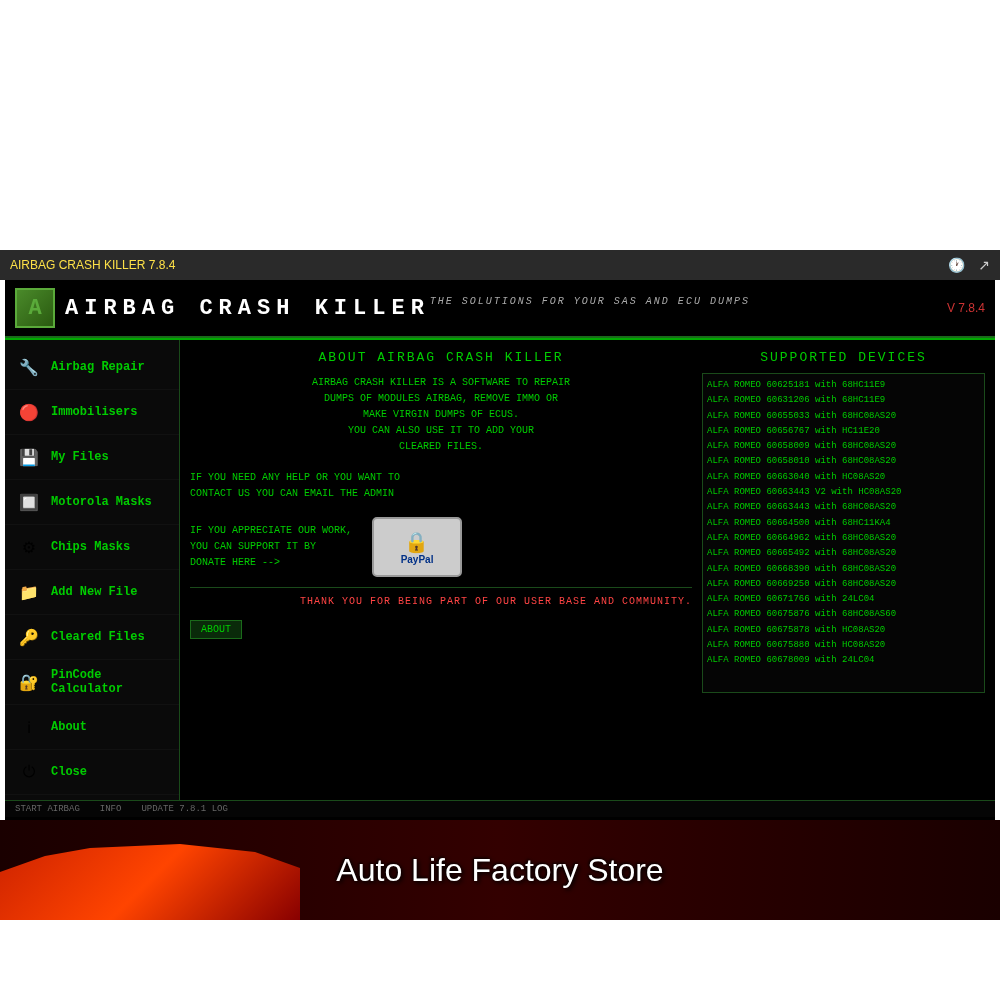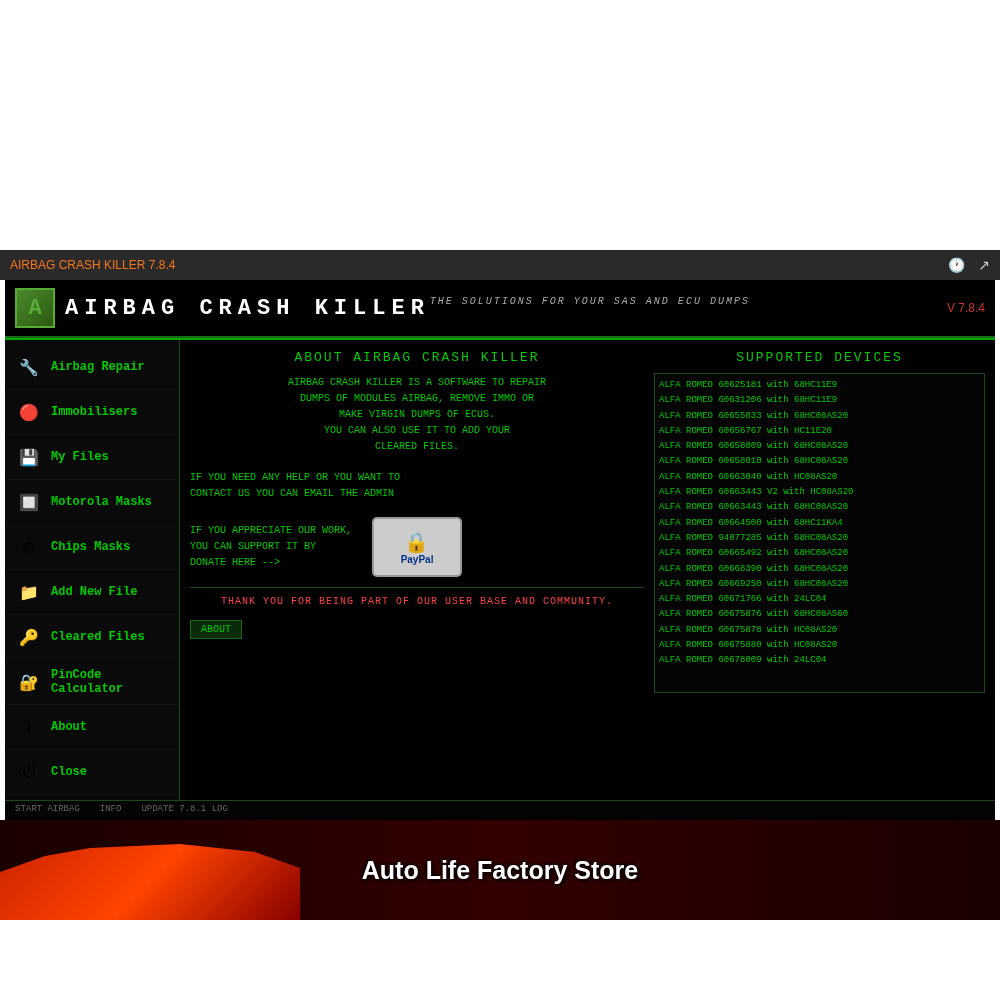--- a/index.html
+++ b/index.html
@@ -22,21 +22,21 @@
       background: #2a2a2a;
       height: 30px;
       display: flex;
       align-items: center;
       padding: 0 10px;
       color: #ccc;
       font-size: 12px;
       justify-content: space-between;
     }
     .browser-bar-title {
-      color: #f97316;
+      color: #fde047;
       font-size: 12px;
     }
     .browser-bar-icons {
       display: flex;
       gap: 12px;
     }
     .browser-bar-icon {
       color: #ccc;
       font-size: 14px;
       cursor: pointer;
@@ -188,21 +188,21 @@
       color: #003087;
       font-weight: bold;
     }
     .paypal-icon {
       font-size: 20px;
     }
     .thank-you-text {
       font-family: 'Courier New', monospace;
       font-size: 10px;
       color: #ff4444;
-      text-align: center;
+      text-align: right;
       text-transform: uppercase;
       letter-spacing: 1px;
       margin-top: 10px;
       border-top: 1px solid #1a4a1a;
       padding-top: 8px;
     }
     .about-btn {
       background: #0a2a0a;
       border: 1px solid #1a6a1a;
       color: #00cc00;
@@ -210,21 +210,21 @@
       font-size: 10px;
       padding: 3px 10px;
       text-transform: uppercase;
       cursor: pointer;
       display: inline-block;
       margin-top: 8px;
     }
 
     
     .devices-panel {
-      width: 331px;
+      width: 283px;
       flex-shrink: 0;
     }
     .devices-title {
       font-family: 'Courier New', monospace;
       font-size: 13px;
       color: #00cc00;
       text-transform: uppercase;
       letter-spacing: 2px;
       margin-bottom: 8px;
       text-align: center;
@@ -281,22 +281,22 @@
     .banner-car-left {
       position: absolute;
       left: 0;
       bottom: 0;
       width: 300px;
       height: 80px;
       background: linear-gradient(135deg, #cc2200, #ff4400, #880000);
       clip-path: polygon(0 100%, 0 40%, 15% 20%, 30% 10%, 60% 5%, 85% 15%, 100% 35%, 100% 100%);
     }
     .banner-text {
-      font-size: 25px;
-      font-weight: bold;
+      font-size: 32px;
+      font-weight: normal;
       color: #fff;
       text-shadow: 2px 2px 4px #000, -1px -1px 3px #000;
       z-index: 2;
       font-family: Arial, sans-serif;
     }
 
     .header-line {
       height: 2px;
       background: #00aa00;
       margin: 0;
@@ -407,21 +407,21 @@
         <div class="device-entry">ALFA ROMEO  60625181 with 68HC11E9</div>
             <div class="device-entry">ALFA ROMEO  60631206 with 68HC11E9</div>
             <div class="device-entry">ALFA ROMEO  60655033 with 68HC08AS20</div>
             <div class="device-entry">ALFA ROMEO  60656767 with HC11E20</div>
             <div class="device-entry">ALFA ROMEO  60658009 with 68HC08AS20</div>
             <div class="device-entry">ALFA ROMEO  60658010 with 68HC08AS20</div>
             <div class="device-entry">ALFA ROMEO  60663040 with HC08AS20</div>
             <div class="device-entry">ALFA ROMEO  60663443 V2 with HC08AS20</div>
             <div class="device-entry">ALFA ROMEO  60663443 with 68HC08AS20</div>
             <div class="device-entry">ALFA ROMEO  60664500 with 68HC11KA4</div>
-            <div class="device-entry">ALFA ROMEO  94077285 with 68HC08AS20</div>
+            <div class="device-entry">ALFA ROMEO  60664962 with 68HC08AS20</div>
             <div class="device-entry">ALFA ROMEO  60665492 with 68HC08AS20</div>
             <div class="device-entry">ALFA ROMEO  60668390 with 68HC08AS20</div>
             <div class="device-entry">ALFA ROMEO  60669250 with 68HC08AS20</div>
             <div class="device-entry">ALFA ROMEO  60671766 with 24LC04</div>
             <div class="device-entry">ALFA ROMEO  60675876 with 68HC08AS60</div>
             <div class="device-entry">ALFA ROMEO  60675878 with HC08AS20</div>
             <div class="device-entry">ALFA ROMEO  60675880 with HC08AS20</div>
             <div class="device-entry">ALFA ROMEO  60678009 with 24LC04</div>
           </div>
       </div>

